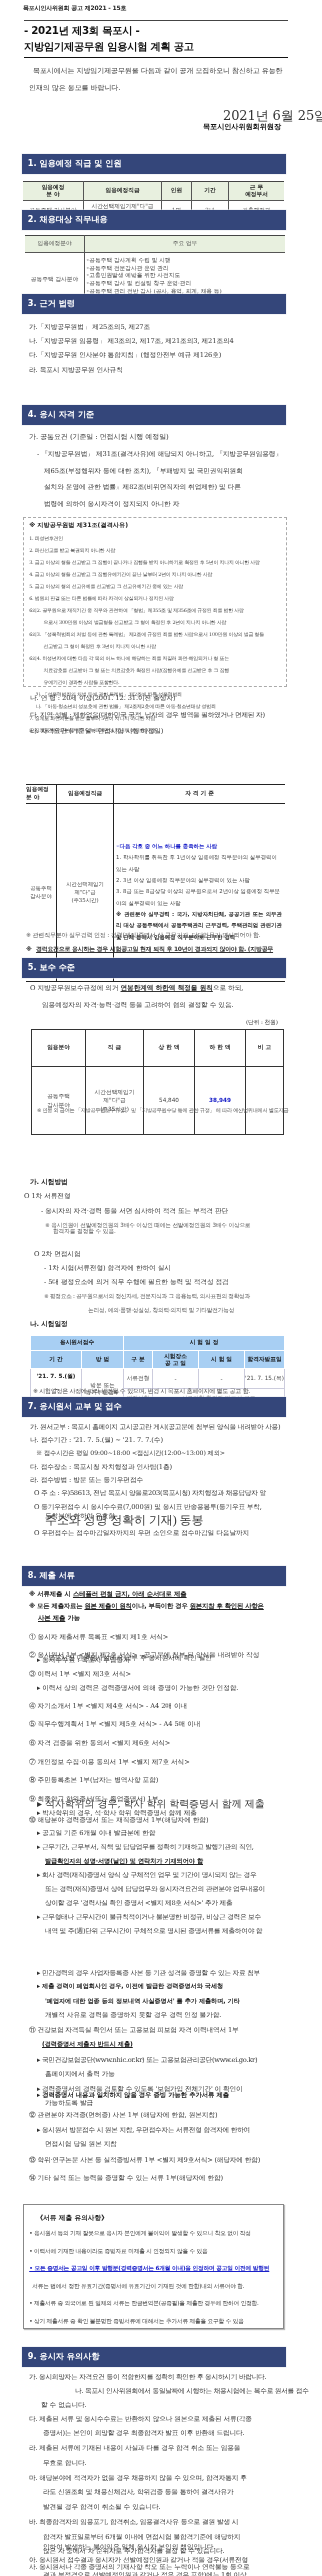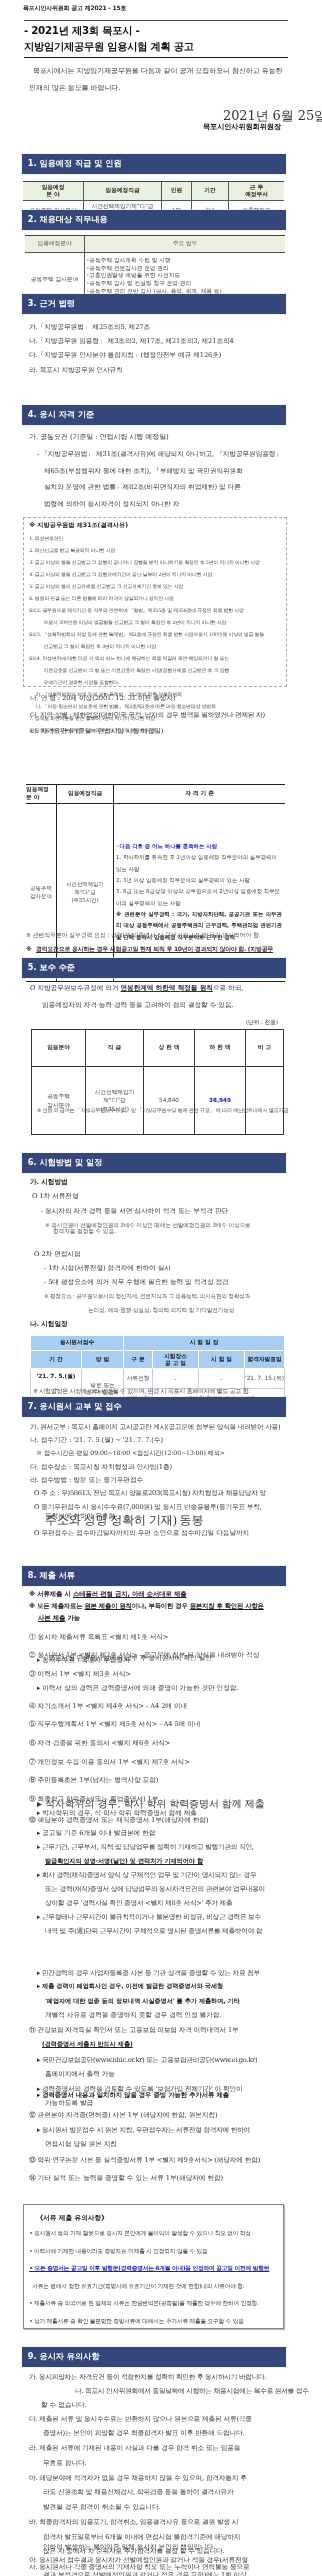--- a/index.html
+++ b/index.html
@@ -192,23 +192,22 @@
 제"다"급
 (주35시간)</td>
       <td>54,840</td>
       <td style="color:#1a20c8;font-weight:bold;">38,949</td>
       <td></td>
     </tr>
   </tbody>
     </table>
   <div class="p sans" style="left:37px;top:1106px;font-size:5.2px;color:#555;letter-spacing:-0.3px;">※ 연봉 외 급여는 「지방공무원보수규정」 및 「지방공무원수당 등에 관한 규정」 에 따라 예산범위내에서 별도지급</div>
 
-  <div class="sec" style="top:1153px;">6. 시험방법 및 일정</div>
   <div class="p sans bold" style="left:30px;top:1178px;font-size:6.7px;color:#222;">가. 시험방법</div>
-  <div class="p" style="left:32px;top:1192px;font-size:6.7px;">O 1차 서류전형</div>
+  <div class="p" style="left:24px;top:1192px;font-size:6.7px;">O 1차 서류전형</div>
   <div class="p" style="left:41px;top:1207px;font-size:6.7px;">- 응시자의 자격·경력 등을 서면 심사하여 적격 또는 부적격 판단</div>
   <div class="p sans" style="left:45px;top:1221px;font-size:5.7px;color:#555;letter-spacing:-0.2px;">※ 응시인원이 선발예정인원의 3배수 이상인 때에는 선발예정인원의 3배수 이상으로</div>
   <div class="p sans" style="left:53px;top:1227px;font-size:5.7px;color:#555;">합격자를 결정할 수 있음.</div>
   <div class="p" style="left:34px;top:1250px;font-size:6.7px;">O 2차 면접시험</div>
   <div class="p" style="left:44px;top:1264px;font-size:6.7px;">- 1차 시험(서류전형) 합격자에 한하여 실시</div>
   <div class="p" style="left:44px;top:1278px;font-size:6.7px;letter-spacing:-0.1px;">- 5대 평정요소에 의거 직무 수행에 필요한 능력 및 적격성 점검</div>
   <div class="p sans" style="left:44px;top:1292px;font-size:5.7px;color:#555;letter-spacing:-0.3px;">※ 평정요소 : 공무원으로서의 정신자세, 전문지식과 그 응용능력, 의사표현의 정확성과</div>
   <div class="p sans" style="left:88px;top:1306px;font-size:5.7px;color:#555;letter-spacing:-0.2px;">논리성, 예의·품행·성실성, 창의력·의지력 및 기타발전가능성</div>
   <div class="p sans bold" style="left:30px;top:1320px;font-size:6.7px;color:#222;">나. 시험일정</div>
 

